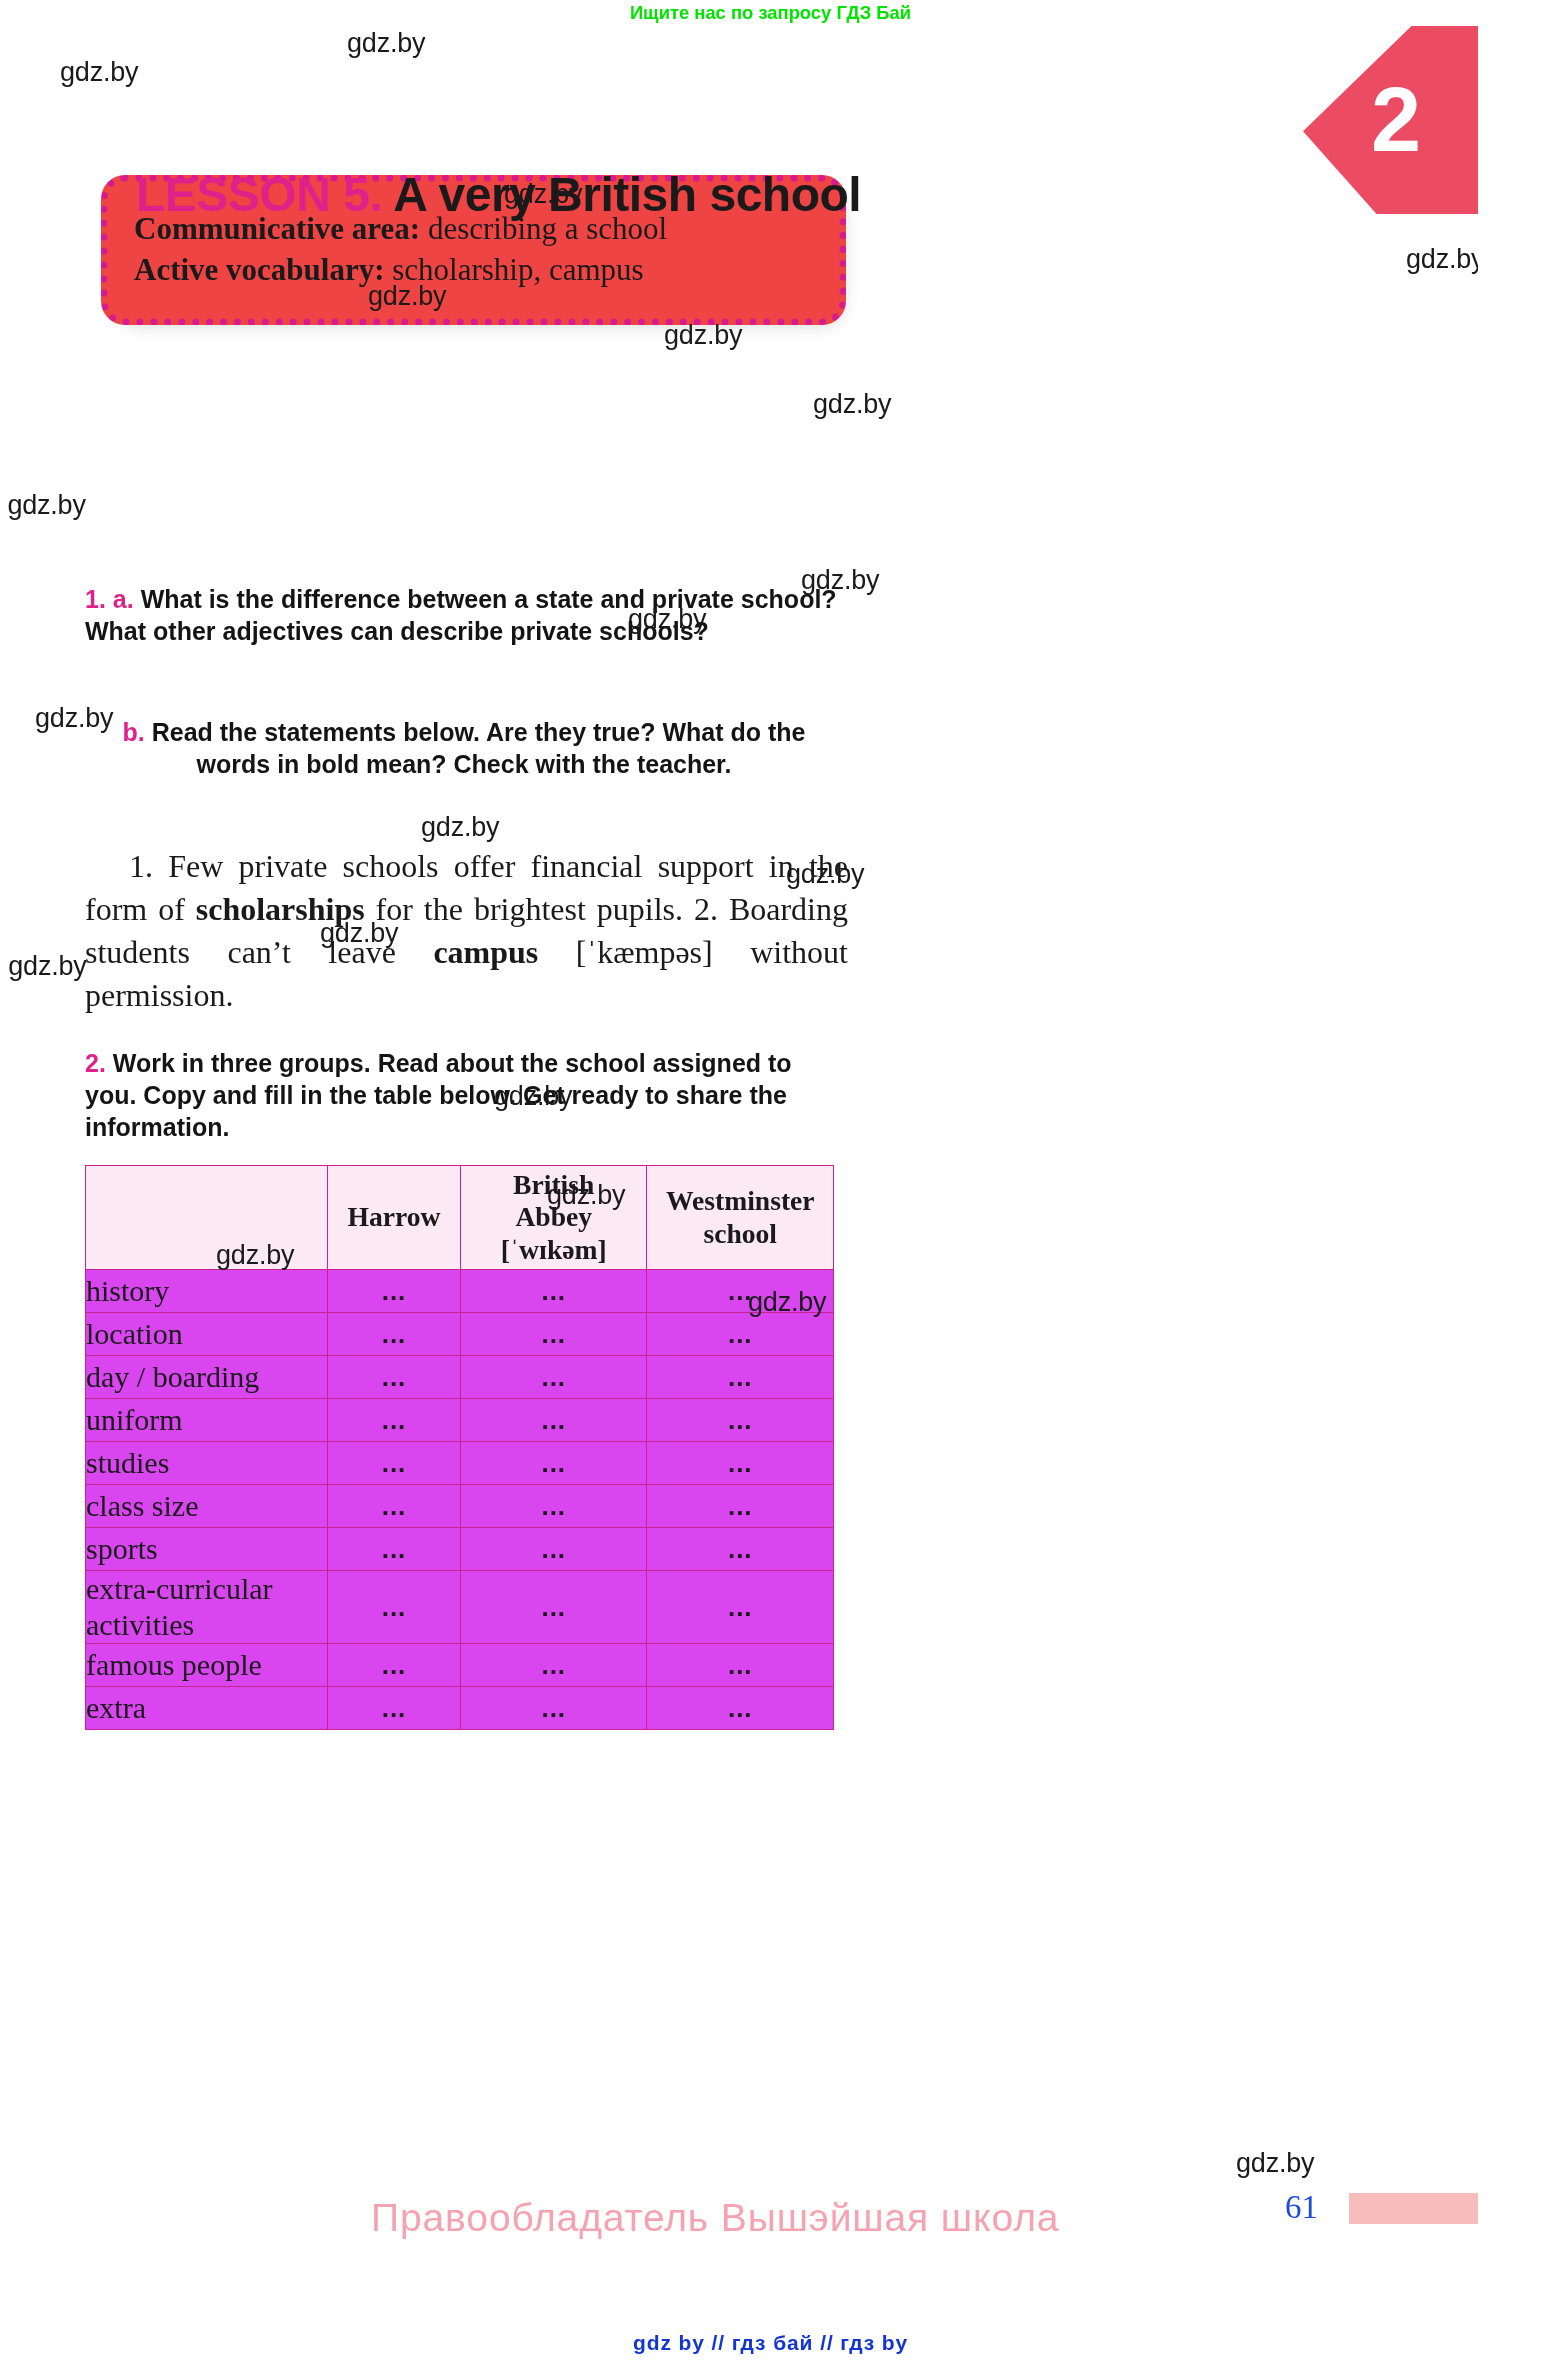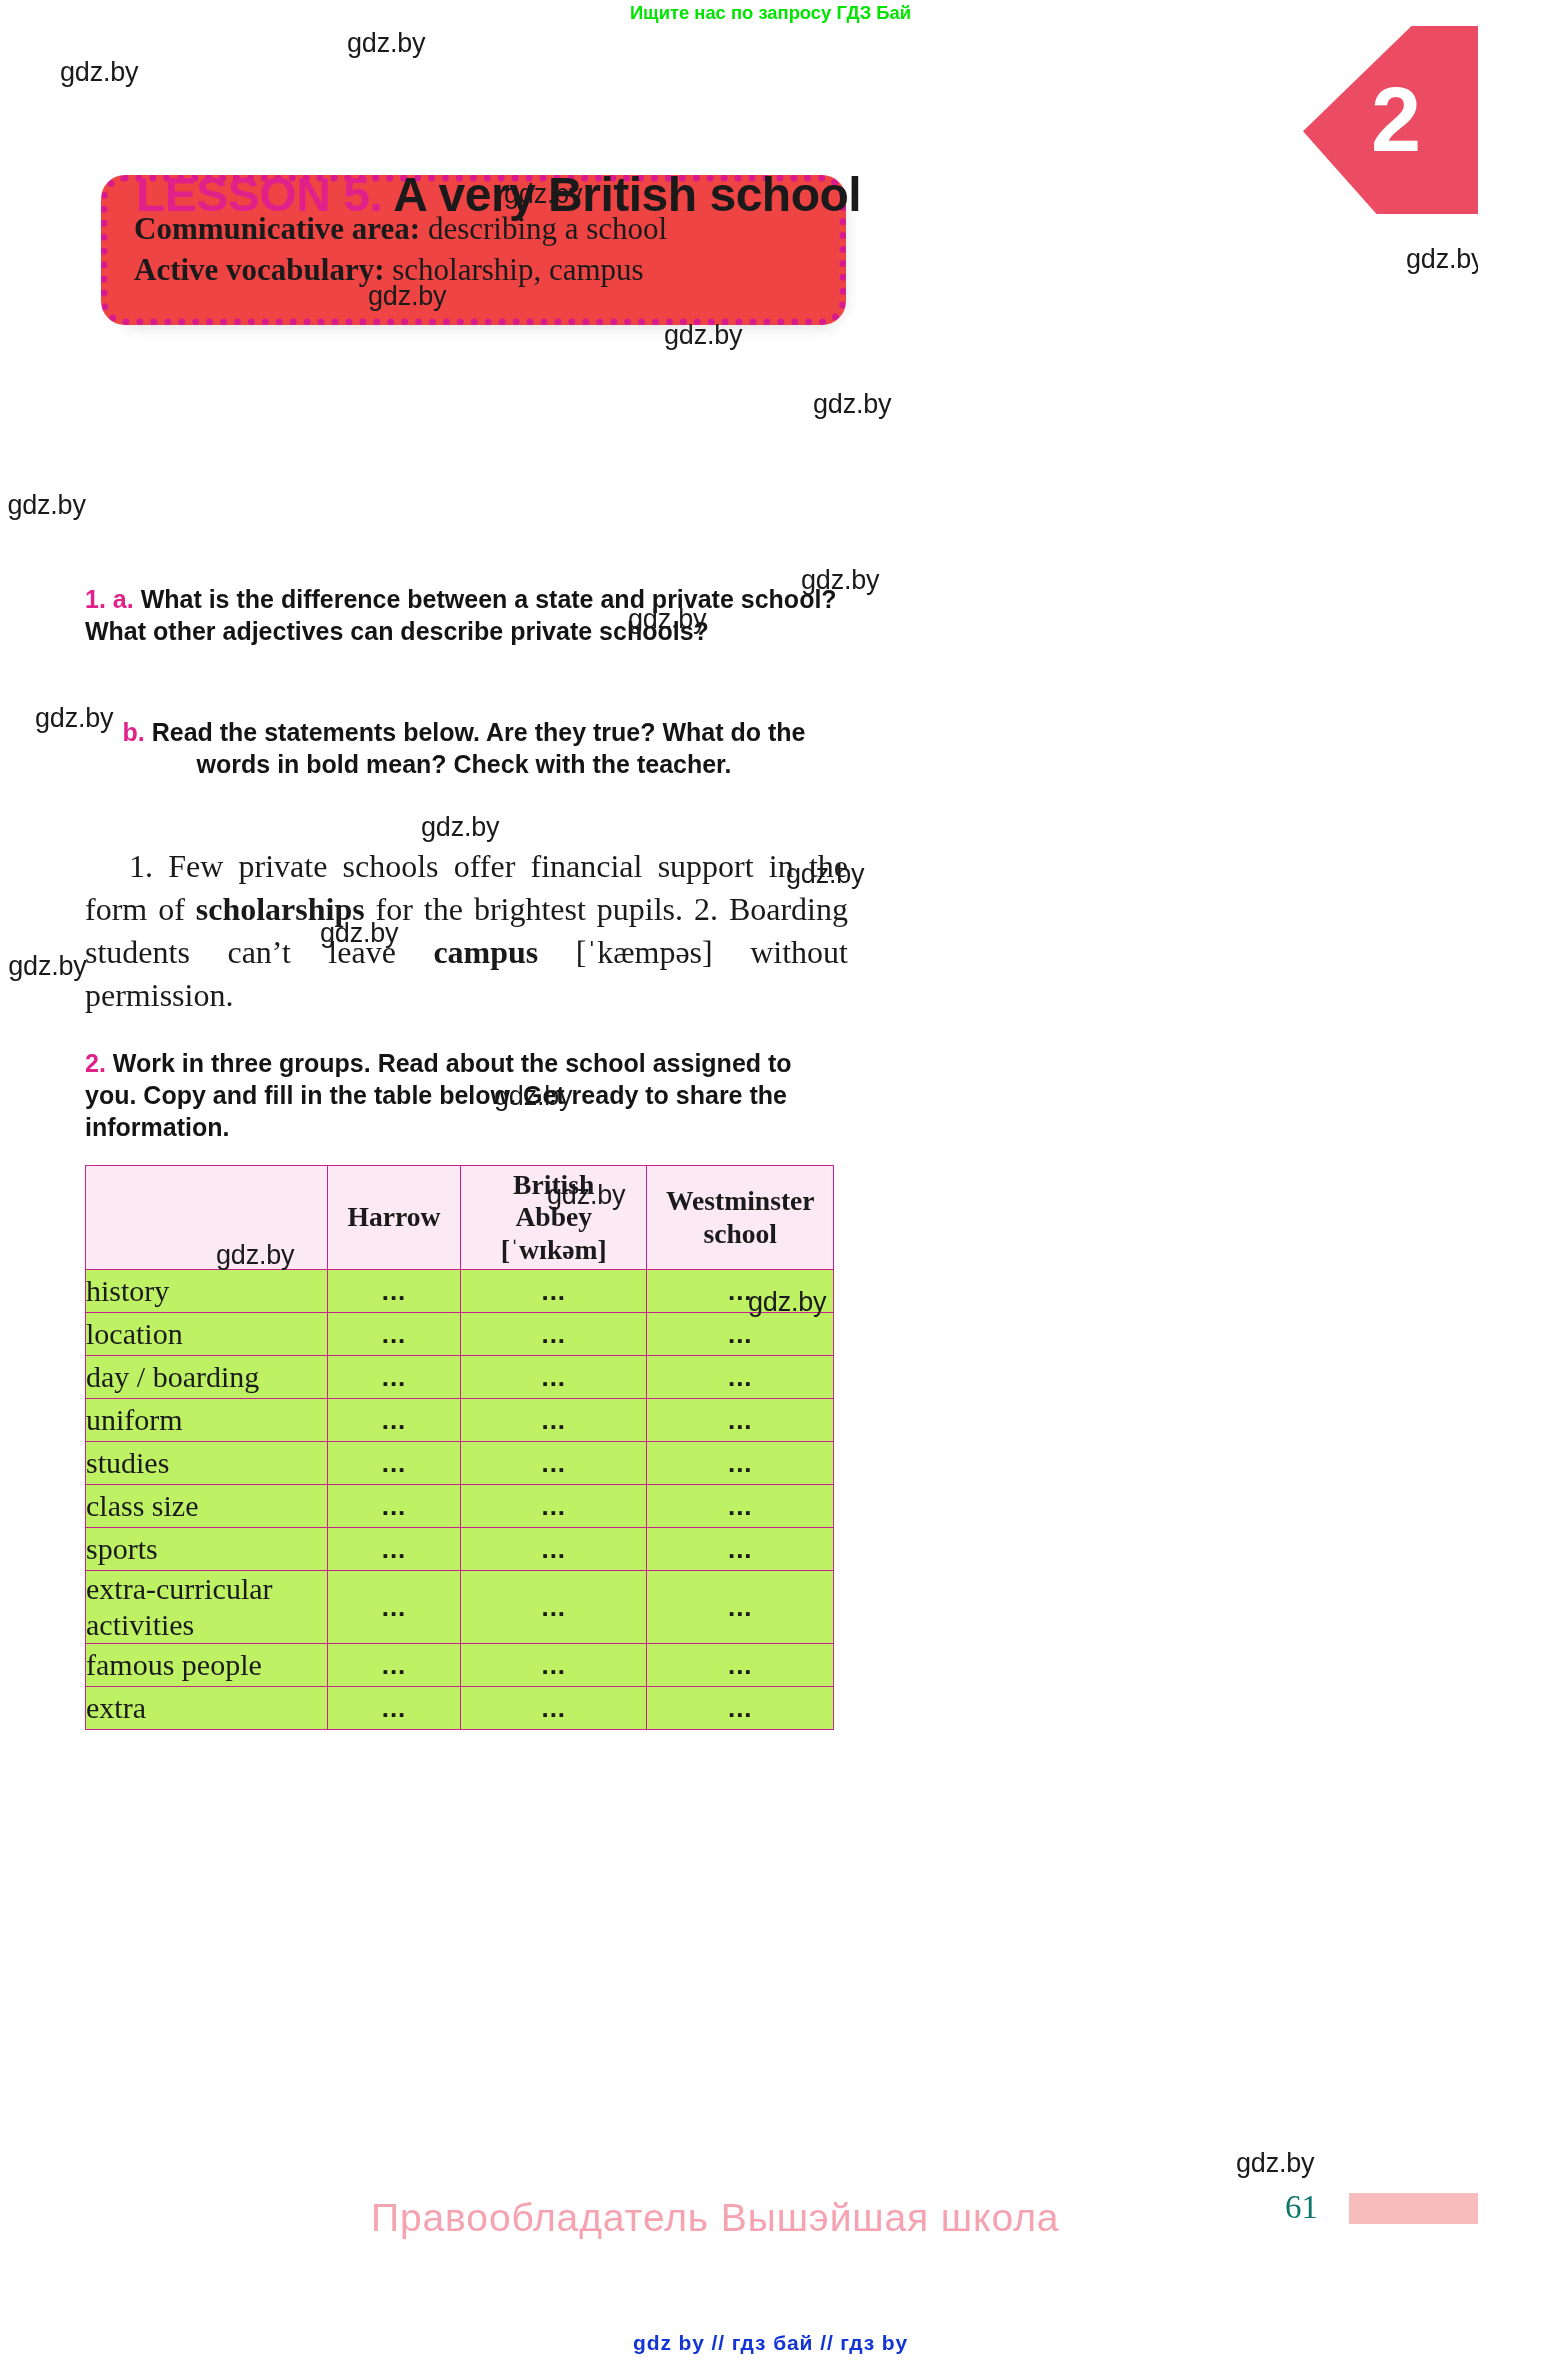--- a/index.html
+++ b/index.html
@@ -196,21 +196,21 @@
     font-weight: bold;
     color: #1a1a1a;
     text-align: center;
     vertical-align: middle;
     line-height: 1.17;
   }
   .col-label { width: 239px; }
   .col-data  { width: 131px; }
   .col-data-wide { width: 184px; }
   .school-table tbody td {
-    background: #bef264;
+    background: #d946ef;
     height: 42px;
   }
   .row-label {
     font-family: "Liberation Serif", serif;
     font-size: 30px;
     color: #1a1a1a;
     padding: 5.5px 0 5.5px 18.4px;
     line-height: 1.2;
     vertical-align: middle;
   }
@@ -224,21 +224,21 @@
     letter-spacing: 0.9px;
   }
 
   
   .page-number {
     position: absolute;
     top: 2189px;
     left: 1285px;
     font-family: "Liberation Serif", serif;
     font-size: 33px;
-    color: #0f766e;
+    color: #1d4ed8;
     z-index: 25;
   }
   .page-bar {
     position: absolute;
     top: 2193px;
     left: 1349px;
     width: 192px;
     height: 31px;
     background: #f7bdbd;
     z-index: 24;

